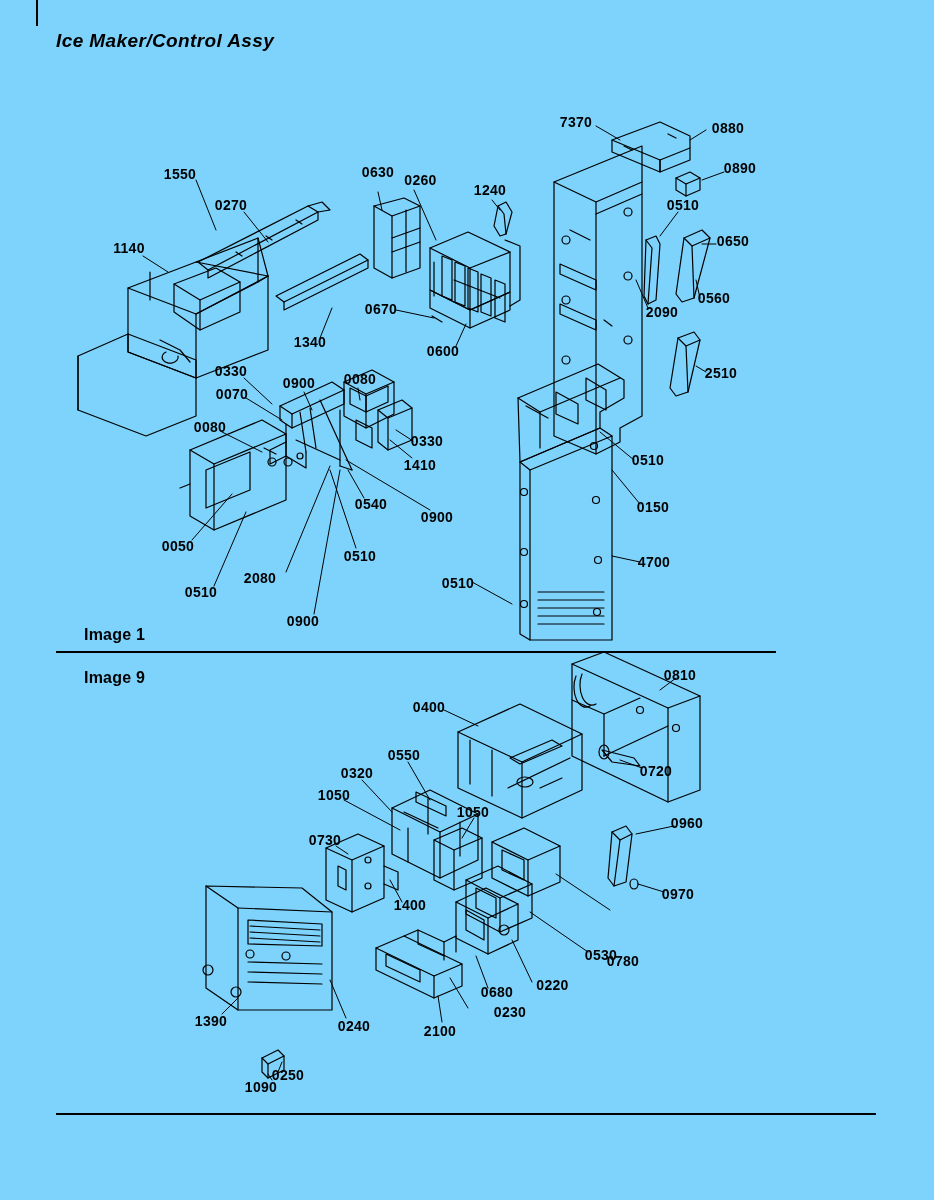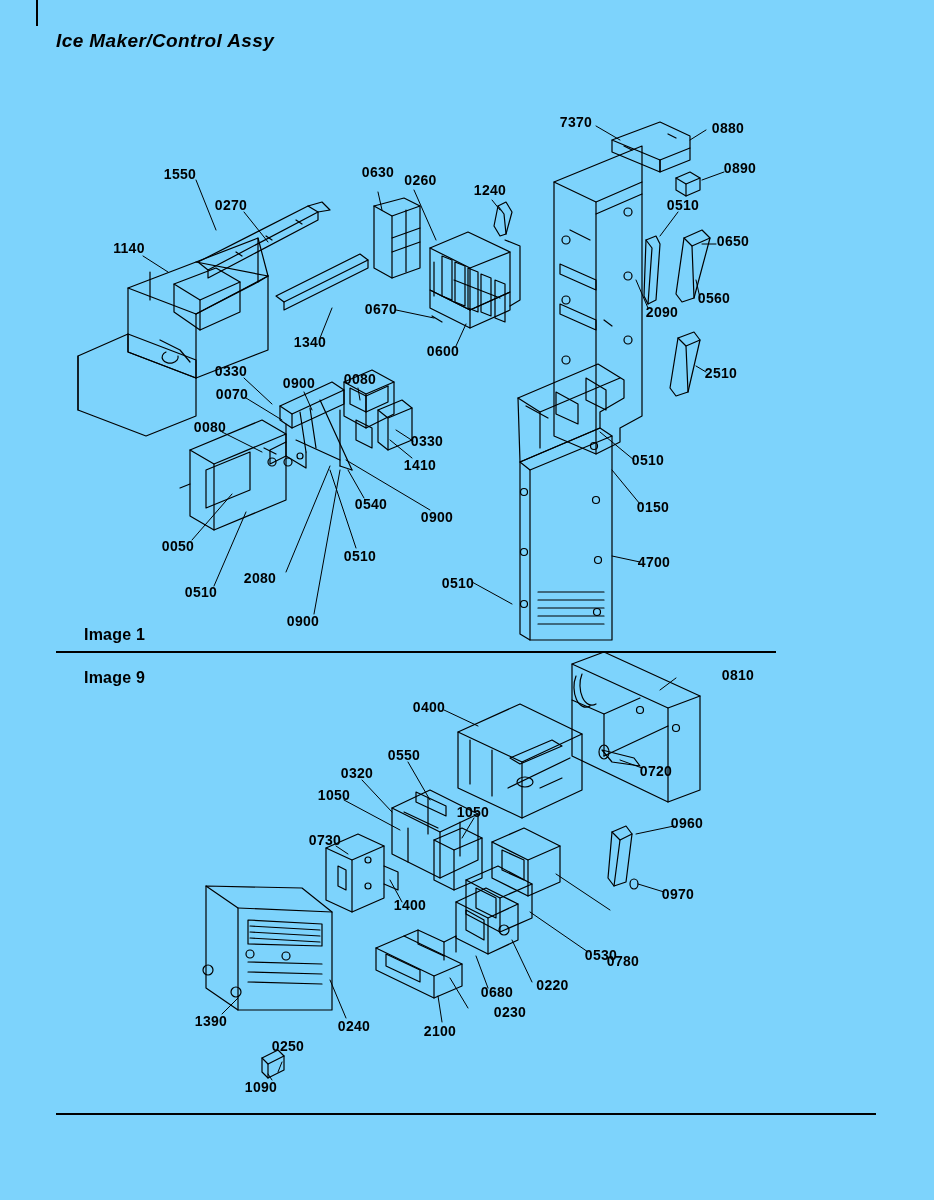--- a/index.html
+++ b/index.html
@@ -417,35 +417,35 @@
   <div class="callout" style="left:437px; top:517px;">0900</div>
   <div class="callout" style="left:653px; top:507px;">0150</div>
   <div class="callout" style="left:178px; top:546px;">0050</div>
   <div class="callout" style="left:360px; top:556px;">0510</div>
   <div class="callout" style="left:654px; top:562px;">4700</div>
   <div class="callout" style="left:260px; top:578px;">2080</div>
   <div class="callout" style="left:201px; top:592px;">0510</div>
   <div class="callout" style="left:458px; top:583px;">0510</div>
   <div class="callout" style="left:303px; top:621px;">0900</div>
 
-  <div class="callout" style="left:714px; top:675px;padding-left:48px;">0810</div>
+  <div class="callout" style="left:656px; top:675px;padding-left:48px;">0810</div>
   <div class="callout" style="left:429px; top:707px;">0400</div>
   <div class="callout" style="left:656px; top:771px;">0720</div>
   <div class="callout" style="left:404px; top:755px;">0550</div>
   <div class="callout" style="left:357px; top:773px;">0320</div>
   <div class="callout" style="left:334px; top:795px;">1050</div>
   <div class="callout" style="left:473px; top:812px;">1050</div>
   <div class="callout" style="left:687px; top:823px;">0960</div>
   <div class="callout" style="left:325px; top:840px;">0730</div>
   <div class="callout" style="left:678px; top:894px;">0970</div>
   <div class="callout" style="left:410px; top:905px;">1400</div>
   <div class="callout" style="left:623px; top:913px;margin-top:48px;">0780</div>
   <div class="callout" style="left:601px; top:955px;">0530</div>
   <div class="callout" style="left:545px; top:985px;padding-left:15px;">0220</div>
   <div class="callout" style="left:497px; top:992px;">0680</div>
   <div class="callout" style="left:478px; top:1012px;margin-left:32px;">0230</div>
   <div class="callout" style="left:211px; top:1021px;">1390</div>
   <div class="callout" style="left:354px; top:1026px;">0240</div>
   <div class="callout" style="left:440px; top:1031px;">2100</div>
-  <div class="callout" style="left:288px; top:1046px;">0250</div>
+  <div class="callout" style="left:288px; top:1075px;">0250</div>
   <div class="callout" style="left:261px; top:1087px;">1090</div>
 
 </div>
 
 </body></html>

